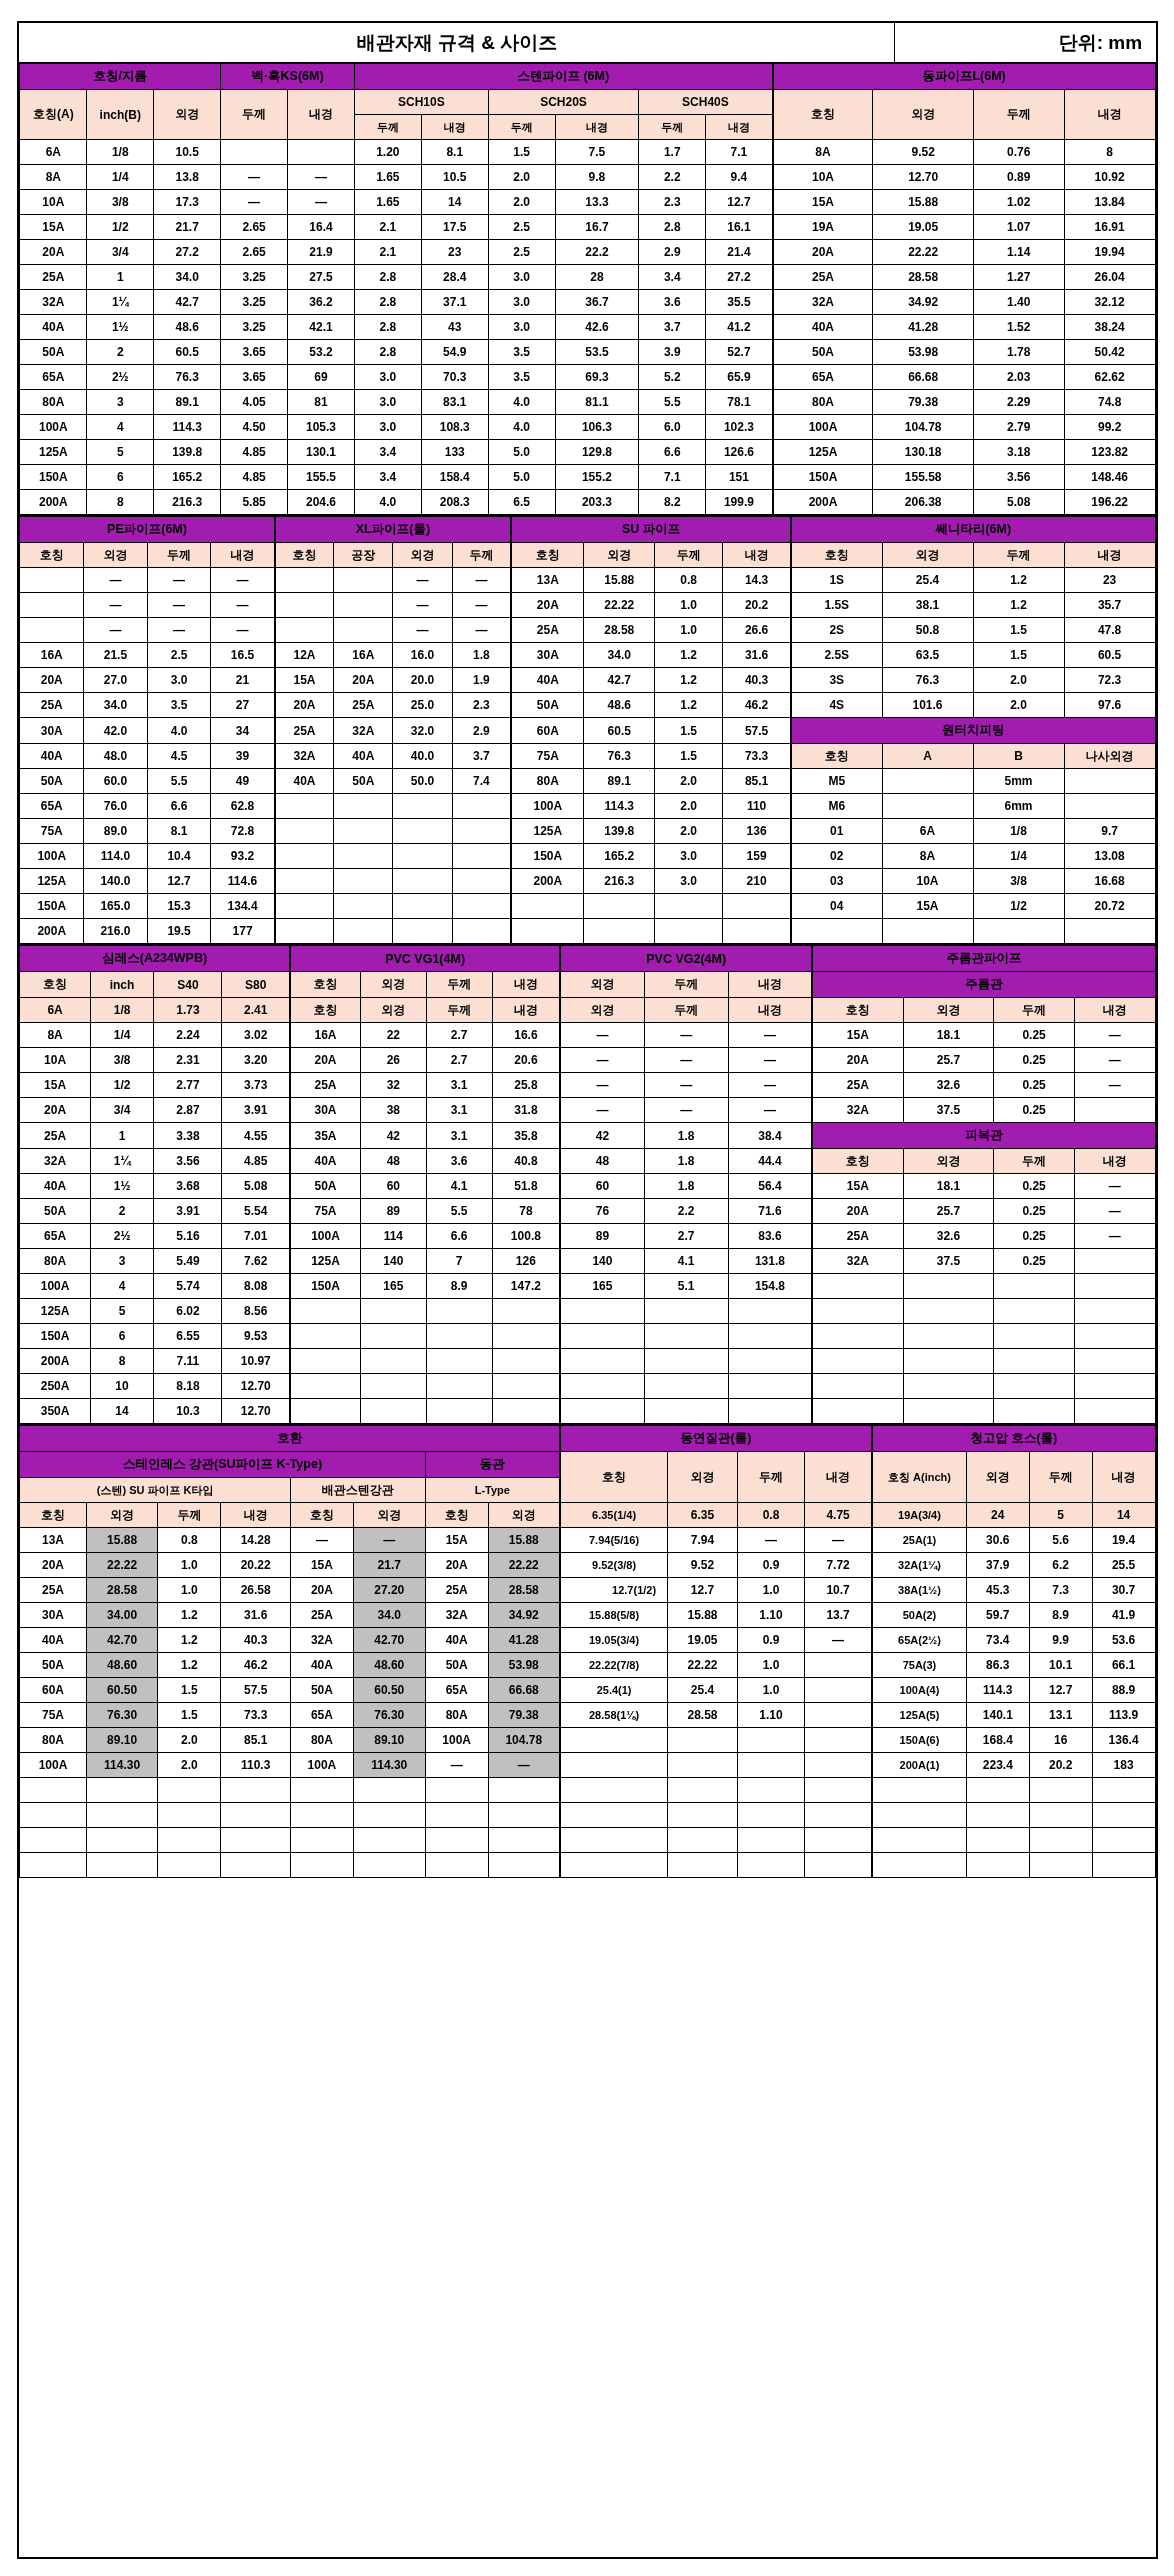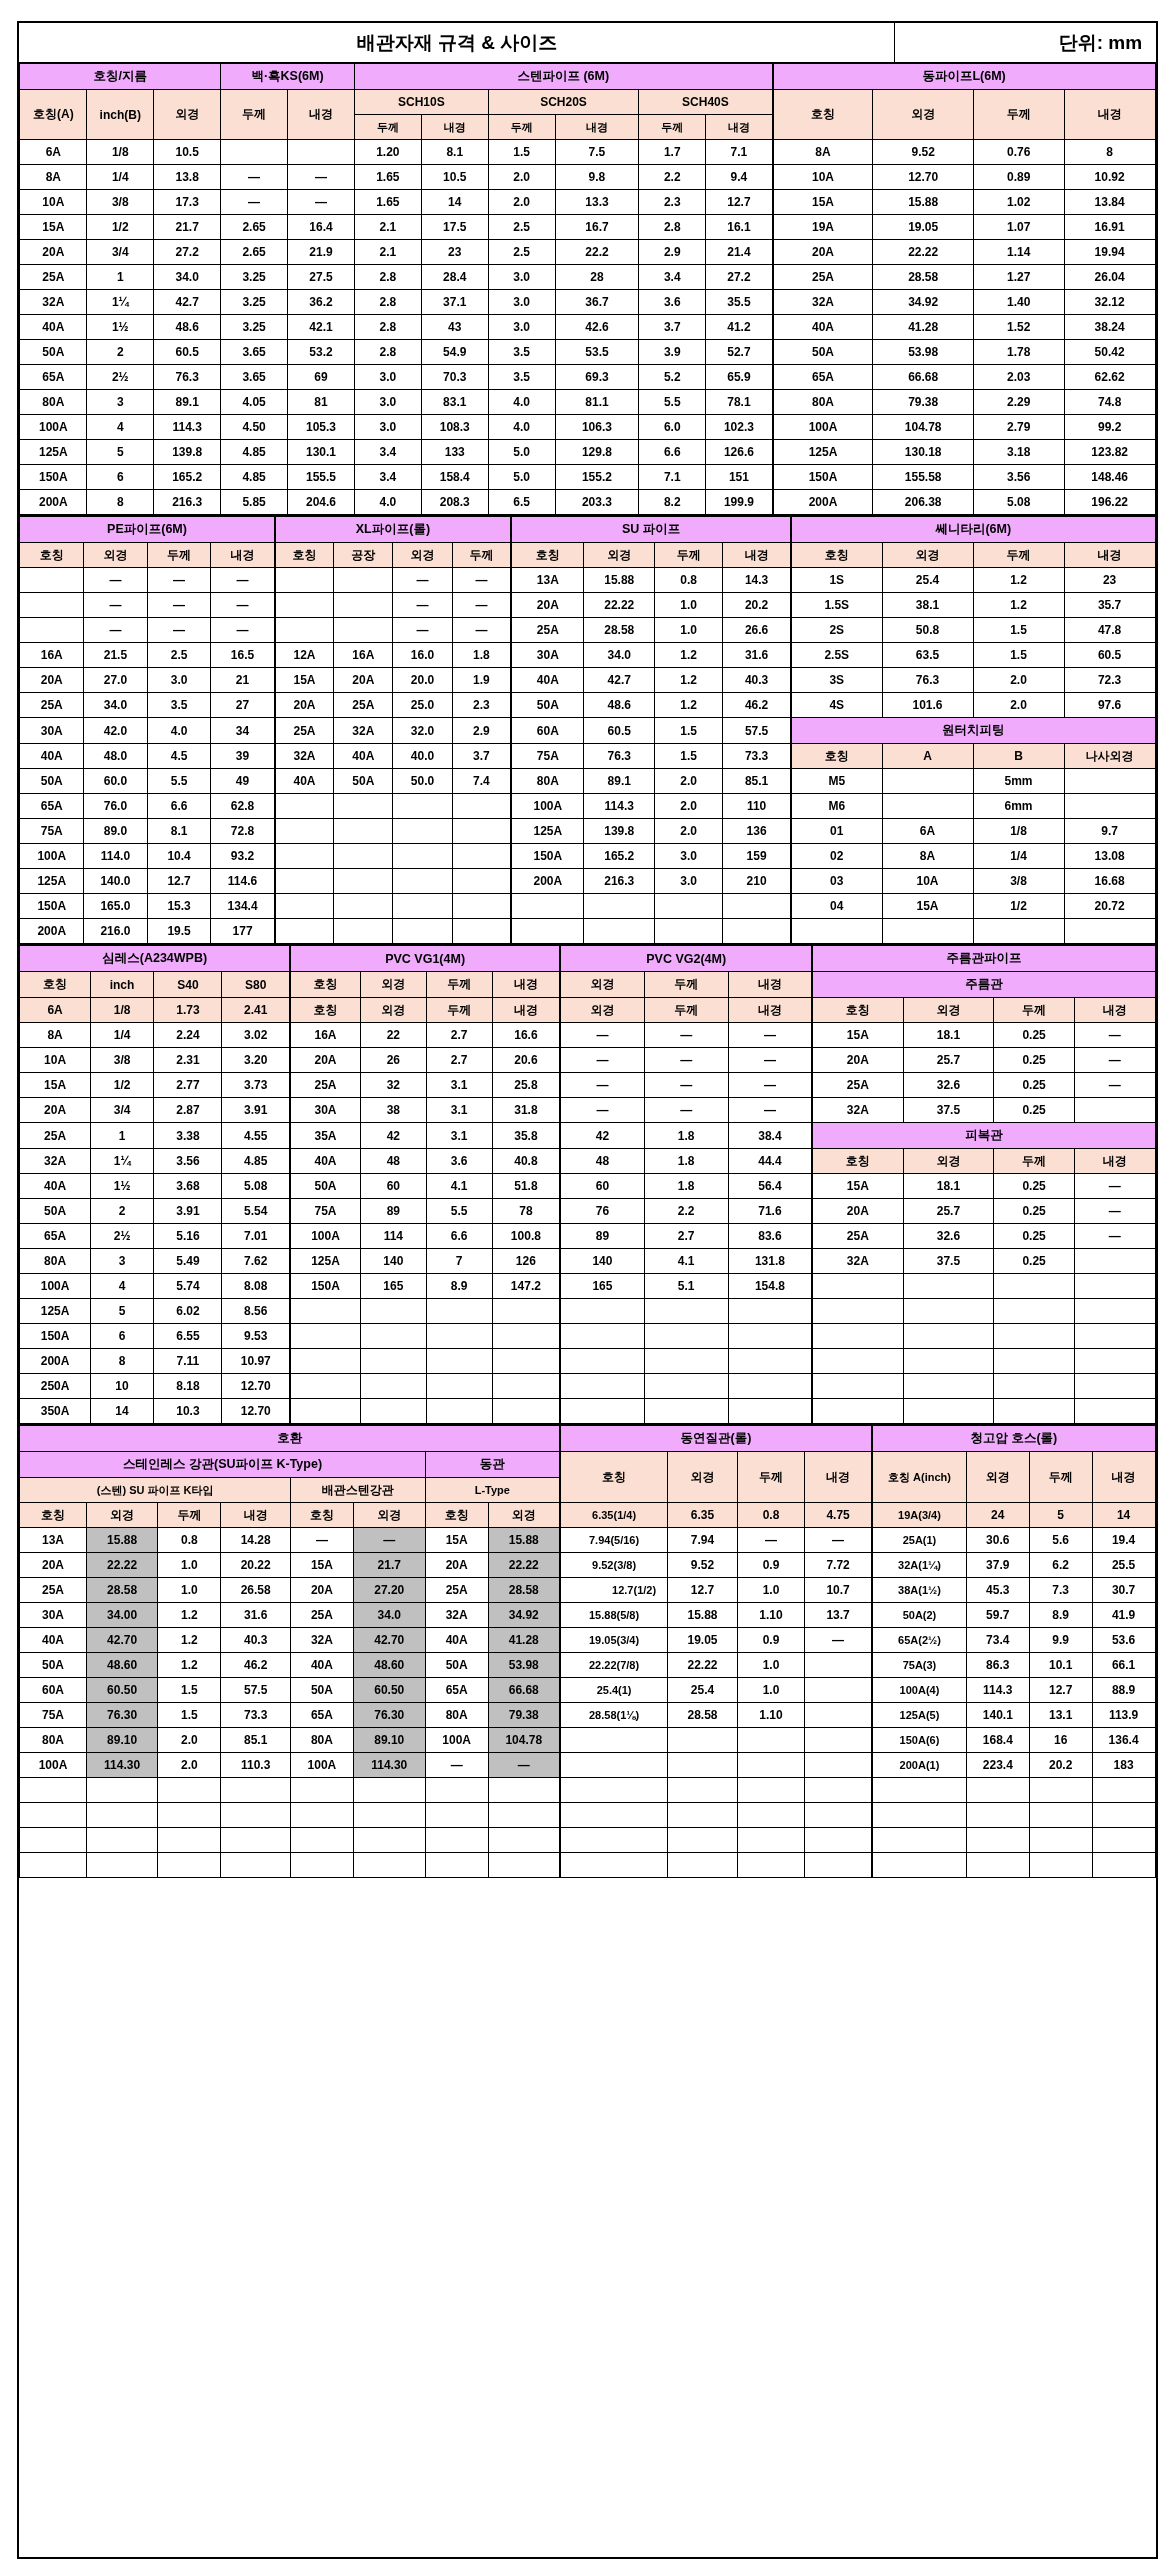--- a/index.html
+++ b/index.html
@@ -4,21 +4,21 @@
 <style>
   html,body{margin:0;padding:0;background:#ffffff;}
   body{font-family:"Liberation Sans", sans-serif;-webkit-font-smoothing:none;}
   #page{width:1175px;height:2576px;position:relative;background:#fff;box-sizing:border-box;padding:21px 17.4px 17.4px 17.4px;}
   .sheet{border:2.9px solid #000;box-sizing:border-box;width:100%;height:100%;}
   table{border-collapse:collapse;table-layout:fixed;}
   td,th{border:1px solid #000;font-size:12px;text-align:center;vertical-align:middle;padding:0;height:24px;font-weight:bold;color:#000;}
   .title-row td{height:39px;font-size:19px;font-weight:bold;}
   .hdr2{background:#fadfd2;}
   .gray{background:#c0c0c0;}
-  .sec{background:#f0abfc;font-size:12.5px;height:25px;}
+  .sec{background:#a21caf;font-size:12.5px;height:25px;}
   .small{font-size:11px;}
   .xsmall{font-size:12px;}
   .unit{font-size:16.4px;font-weight:bold;text-align:right;padding-right:13.5px;}
 </style>
 </head>
 <body>
 
 <div id="page">
   <div class="sheet">
 

